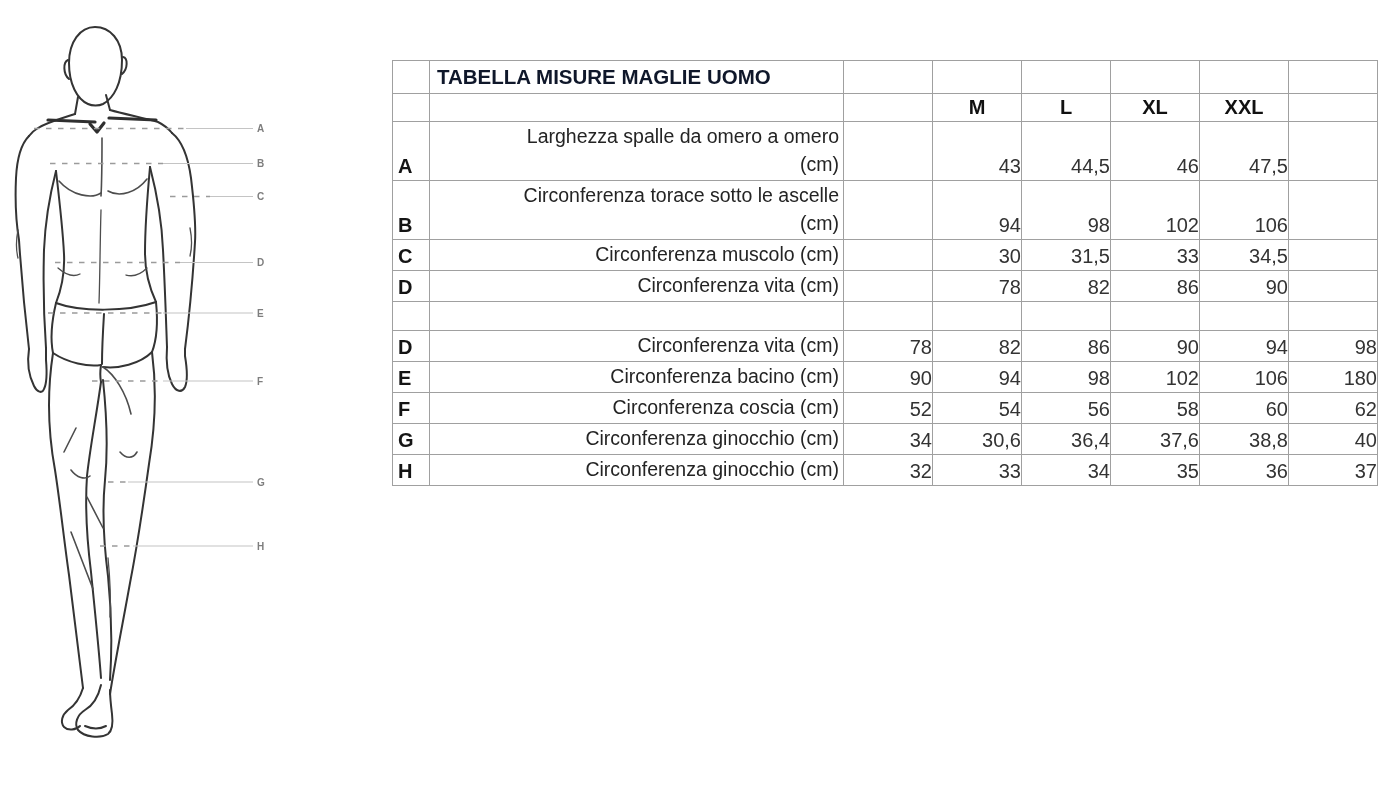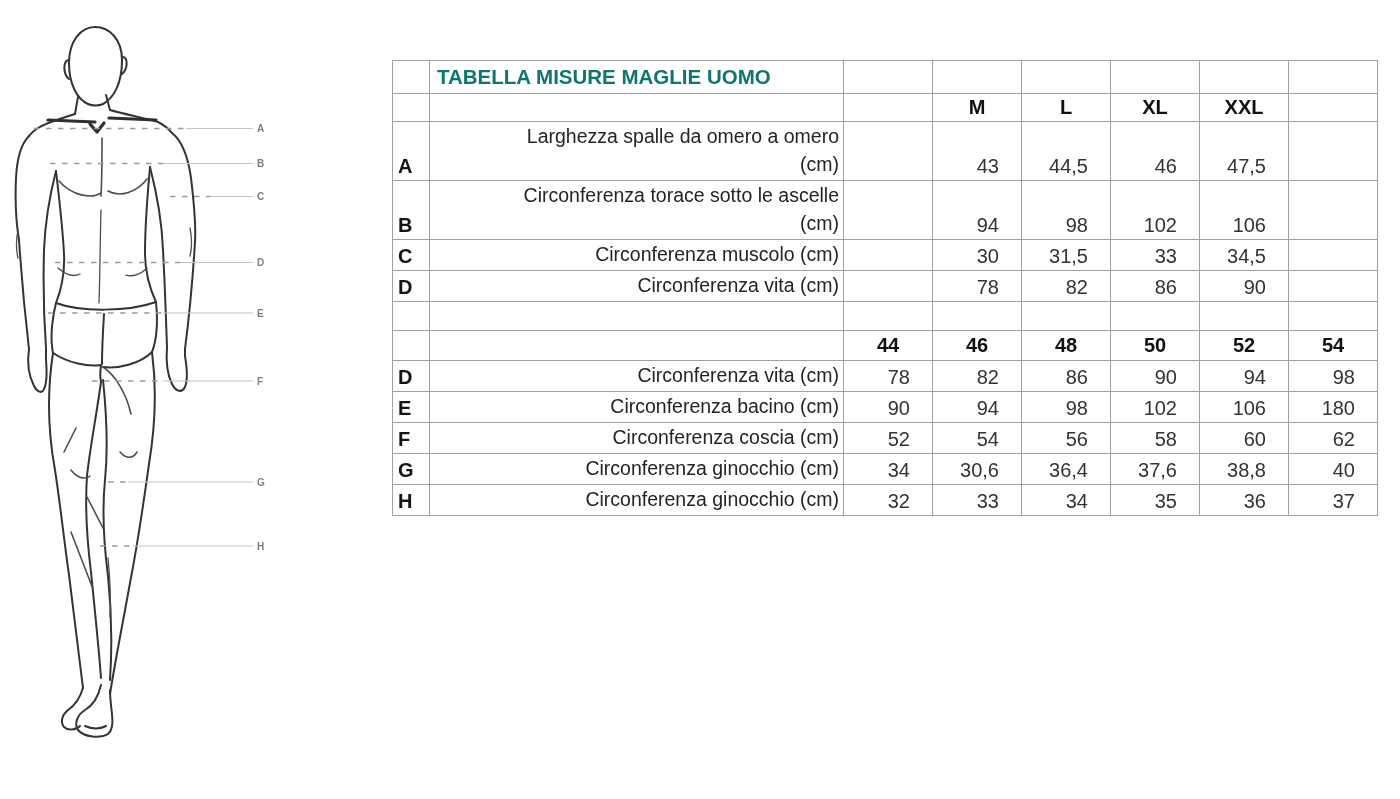--- a/index.html
+++ b/index.html
@@ -9,25 +9,25 @@
   .figure-panel svg{display:block;}
 
   table.grid{position:absolute;left:392px;top:60px;width:985px;border-collapse:collapse;
              table-layout:fixed;}
   table.grid td{border:1px solid #a0a0a0;overflow:hidden;}
   td.c-letter{font-weight:700;font-size:20px;color:#141414;vertical-align:bottom;
               padding:0 2px 2px 5px;}
   td.c-desc{font-size:19.5px;color:#242424;vertical-align:bottom;padding:0 4px 2px 7px;
             white-space:nowrap;}
   td.c-desc .lbl-line{line-height:28px;text-align:right;}
-  td.c-title{font-weight:700;font-size:20.5px;color:#0f766e;vertical-align:middle;
+  td.c-title{font-weight:700;font-size:20.5px;color:#0f172a;vertical-align:middle;
              padding:2px 4px 2px 7px;white-space:nowrap;margin-top:20px;}
   td.c-title .ttl-line{line-height:28px;}
   td.c-val{font-size:20px;color:#333;text-align:right;vertical-align:bottom;
-           padding:0 22px 2px 0;}
+           padding:0 0 2px 0;}
   td.c-size{font-weight:700;font-size:20px;color:#111;text-align:center;vertical-align:middle;}
   td.c-empty{background:#fff;}
 </style>
 </head>
 <body>
 
 <div class="stage">
 
   <div class="figure-panel">
     <svg width="390" height="799" viewBox="0 0 390 799">
@@ -239,30 +239,20 @@
         <td class="c-empty"></td>
         <td class="c-empty"></td>
         <td class="c-empty"></td>
         <td class="c-empty"></td>
         <td class="c-empty"></td>
         <td class="c-empty"></td>
         <td class="c-empty"></td>
       </tr>
 
 
-      <tr style="height:30px">
-        <td class="c-empty"></td>
-        <td class="c-empty"></td>
-        <td class="c-size">44</td>
-        <td class="c-size">46</td>
-        <td class="c-size">48</td>
-        <td class="c-size">50</td>
-        <td class="c-size">52</td>
-        <td class="c-size">54</td>
-      </tr>
 
       <tr style="height:29px">
         <td class="c-letter">D</td>
         <td class="c-desc">
           <div class="lbl-line">Circonferenza vita (cm)</div>
         </td>
         <td class="c-val">78</td>
         <td class="c-val">82</td>
         <td class="c-val">86</td>
         <td class="c-val">90</td>

